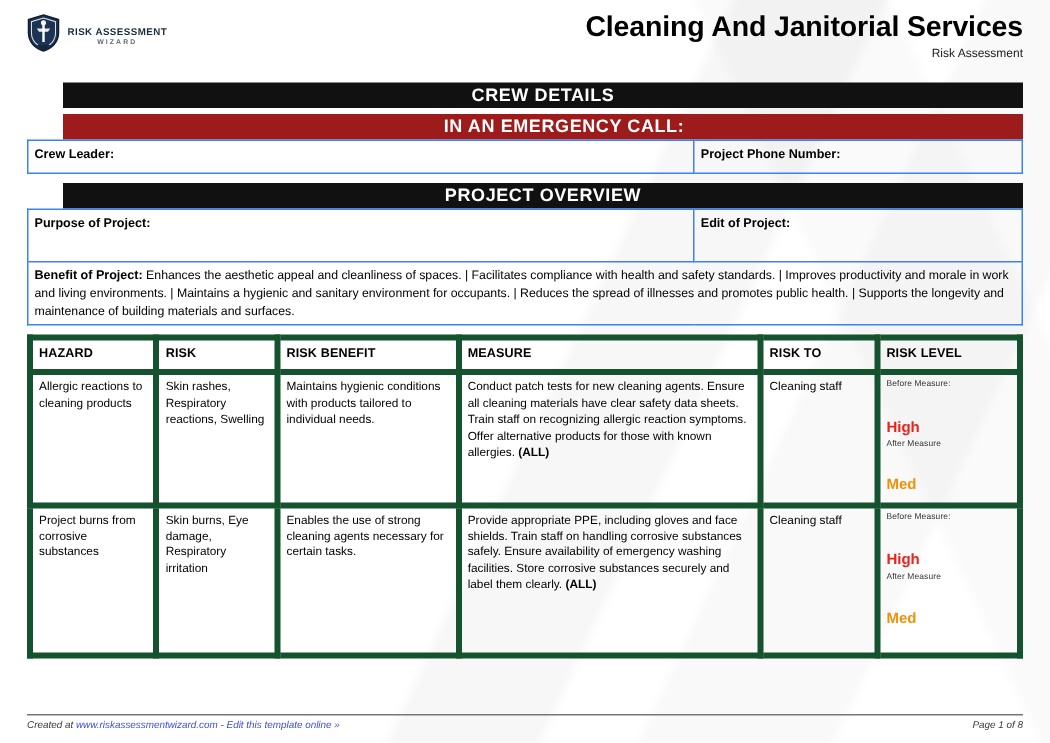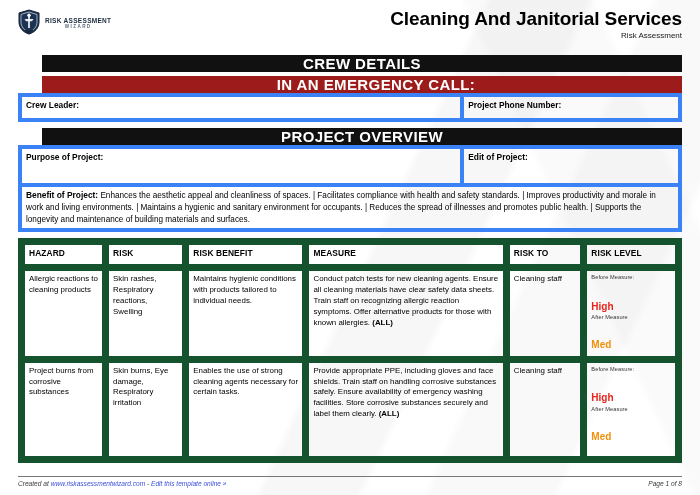--- a/index.html
+++ b/index.html
@@ -79,37 +79,37 @@
     font-size: 8px;
     margin-top: 3px;
     color: #1a1a1a;
   }
 
   
   .bar {
     height: 17px;
     line-height: 17px;
     text-align: center;
-    font-size: 15px;
+    font-size: 12px;
     font-weight: bold;
     letter-spacing: .4px;
     color: #ffffff;
     margin-left: 24px;
   }
   .bar-dark { background: #111111; }
   .bar-red  { background: #9e1b1b; padding-left: 28px; }
 
   
   table.grid {
     width: 100%;
     border-collapse: collapse;
     table-layout: fixed;
   }
   table.grid td {
-    border: 4px solid #3b82f6;
+    border: 1px solid #3b82f6;
     vertical-align: top;
     font-size: 8.2px;
     padding: 3px 4px;
     background: transparent;
   }
   .lbl { font-weight: bold; font-size: 8.4px; }
 
   .crew-leader-cell { height: 15px; }
   .crew-cell { height: 22px; }
 
@@ -125,21 +125,21 @@
   .spacer-6 { height: 6px; }
   .spacer-4 { height: 4px; }
 
   table.hazards {
     width: 100%;
     border-collapse: collapse;
     table-layout: fixed;
   }
   table.hazards th,
   table.hazards td {
-    border: 7px solid #14532d;
+    border: 4px solid #14532d;
     vertical-align: top;
     text-align: left;
     padding: 3px 4px;
   }
   table.hazards th {
     font-size: 8.4px;
     font-weight: bold;
     height: 13px;
     letter-spacing: .1px;
   }

